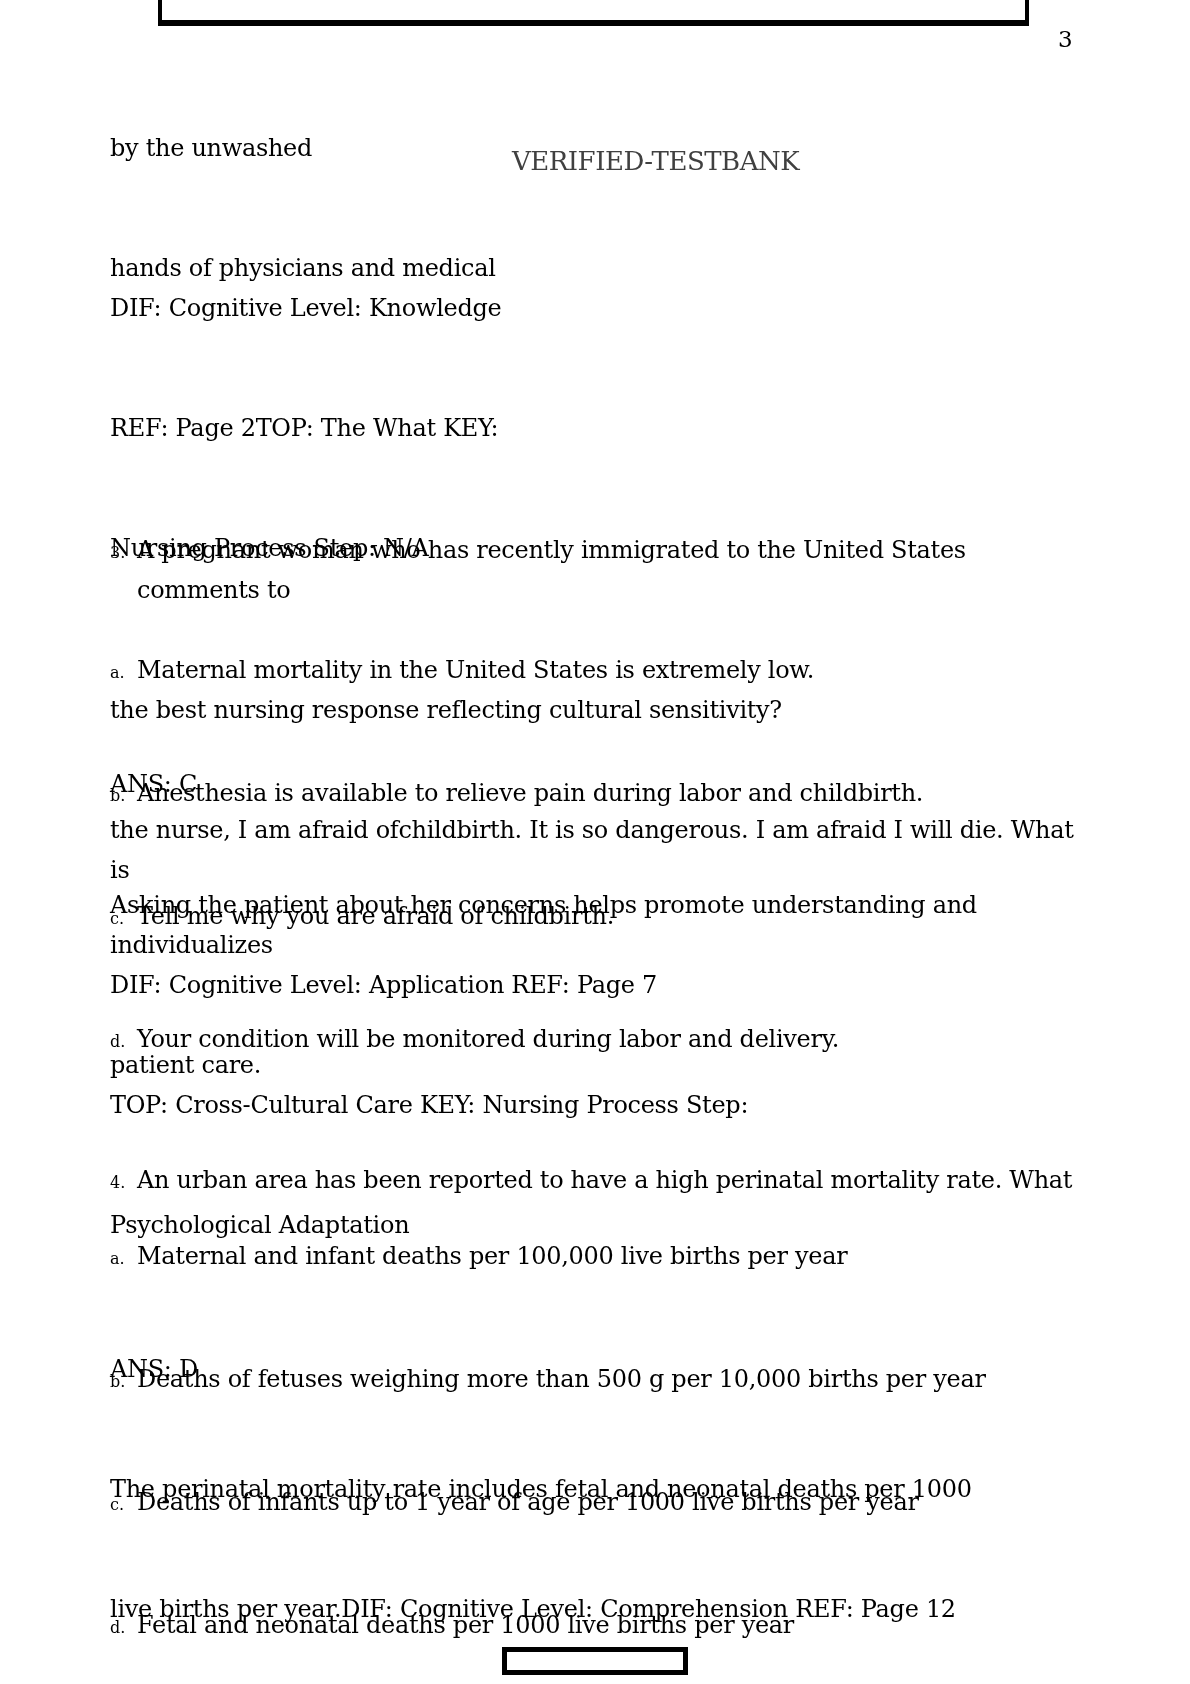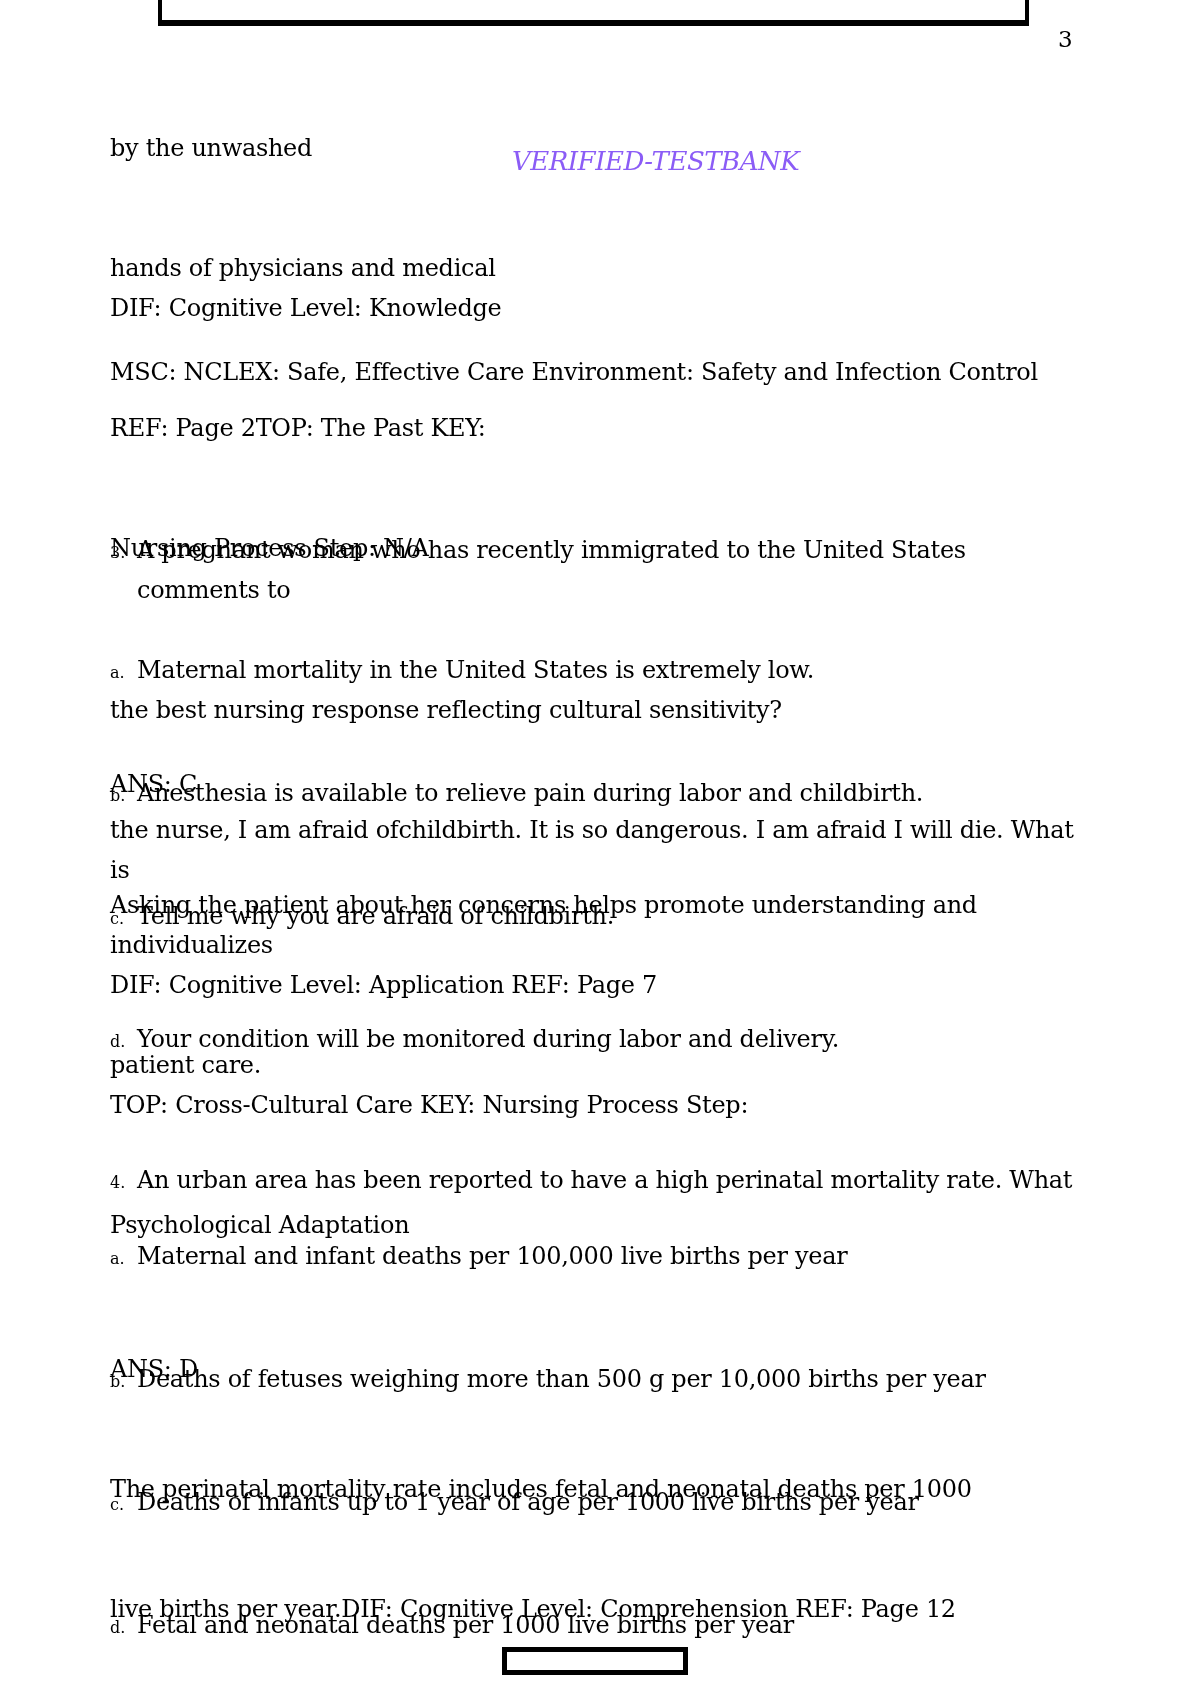--- a/index.html
+++ b/index.html
@@ -81,29 +81,28 @@
 
   <div class="top-frame"></div>
 
   <div class="page-number">3</div>
 
   <div class="block" style="top:48px">
     <div class="line">by the unwashed</div>
     <div class="line">hands of physicians and medical</div>
   </div>
 
-  <div class="watermark" style="color: #8b5cf6; font-style: italic;">VERIFIED-TESTBANK</div>
+  <div class="watermark" style="color: #404040;">VERIFIED-TESTBANK</div>
 
   <div class="block" style="top:208px">
     <div class="line">DIF: Cognitive Level: Knowledge</div>
-    <div class="line">REF: Page 2TOP: The Past KEY:</div>
+    <div class="line">REF: Page 2TOP: The What KEY:</div>
     <div class="line">Nursing Process Step: N/A</div>
   </div>
 
-  <div class="block" style="top:352px">MSC: NCLEX: Safe, Effective Care Environment: Safety and Infection Control</div>
 
   <div class="block" style="top:450px">
     <div class="line opt-row">
       <span class="marker">3.</span>
       <span class="opt-text">A pregnant woman who has recently immigrated to the United States comments to</span>
     </div>
     <div class="line">the best nursing response reflecting cultural sensitivity?</div>
     <div class="line">the nurse, I am afraid ofchildbirth. It is so dangerous. I am afraid I will die. What is</div>
   </div>
 

